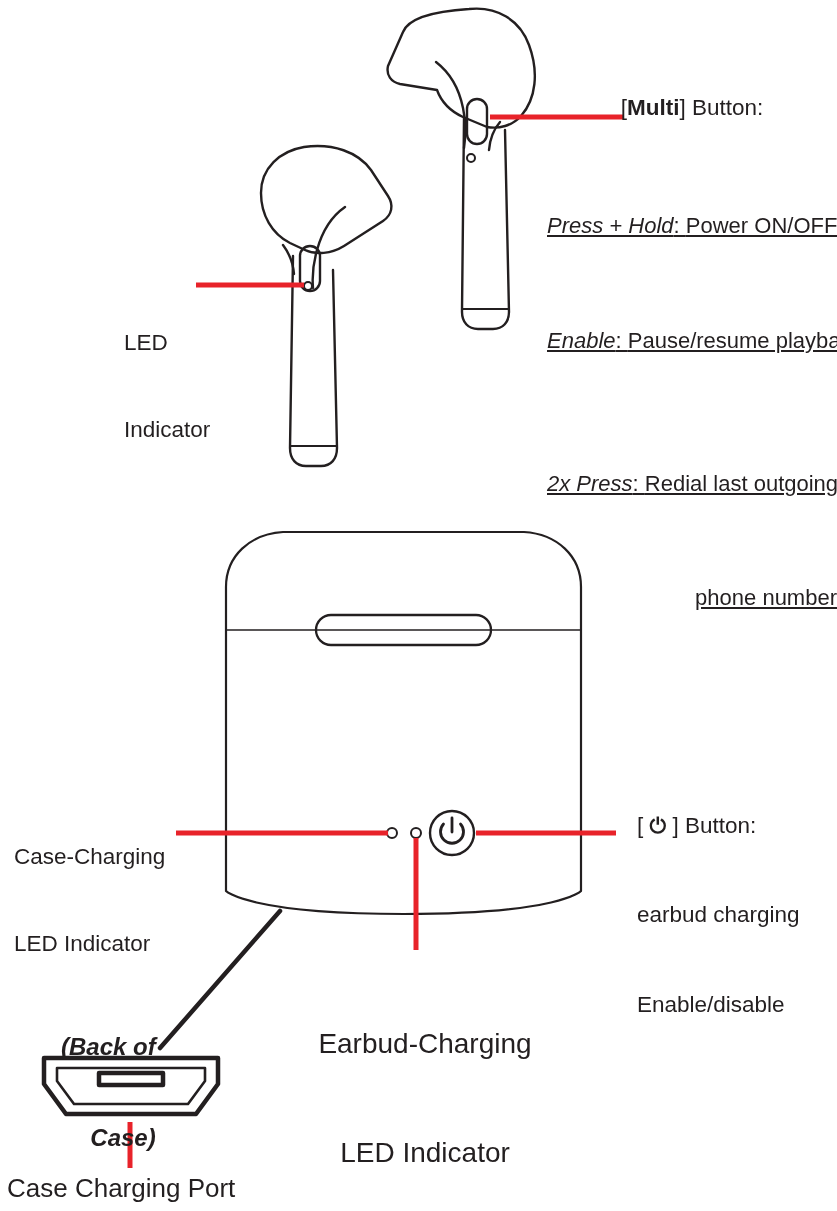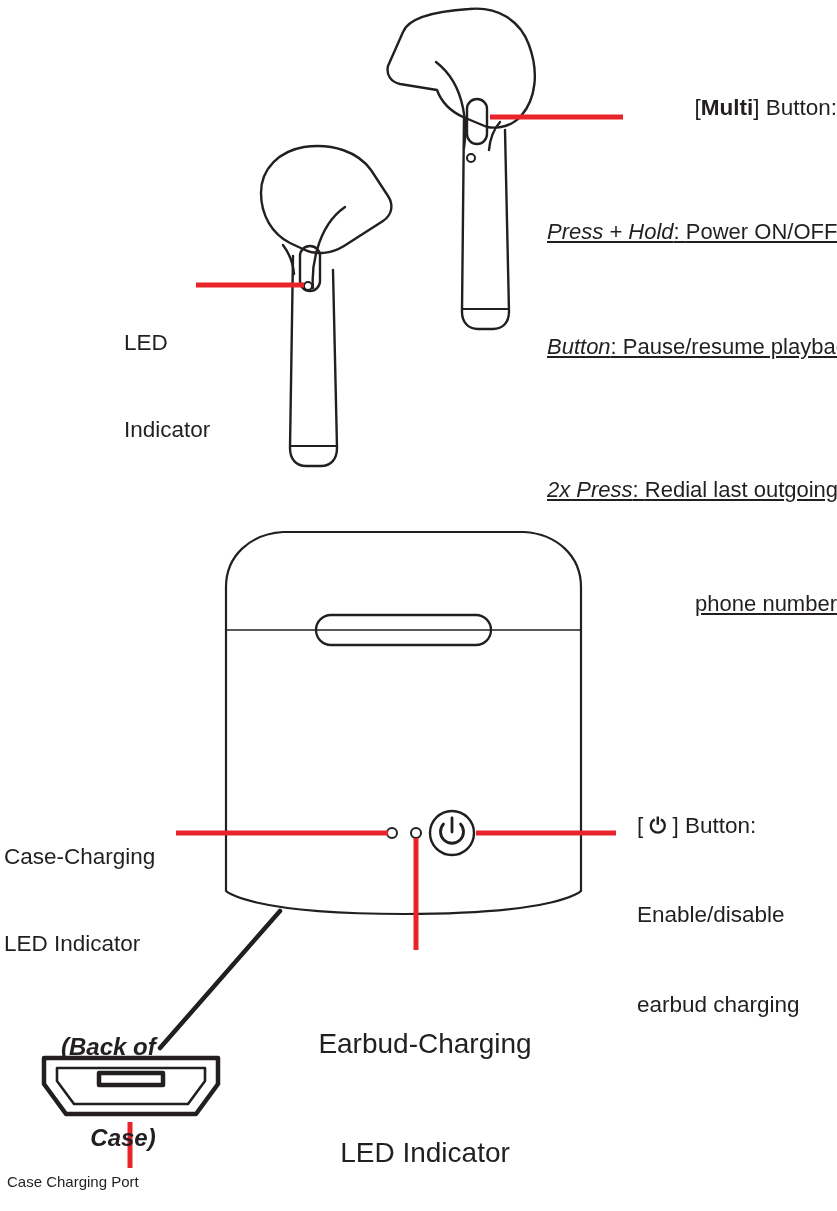--- a/index.html
+++ b/index.html
@@ -32,23 +32,23 @@
 
   
   #multi-callout {
     left: 547px;
     top: 36px;
     width: 290px;
     font-size: 22px;
     text-align: right;
   }
   #multi-callout .head {
-    text-align: right;
-    font-size: 22.5px;
-    margin-bottom: 10px;
+    text-align: center;
+    font-size: 22.5px;
+    margin-bottom: 4px;
   }
   #multi-callout .head b { font-weight: bold; }
   #multi-callout .row { text-align: right; text-decoration: underline; }
   #multi-callout .row i {
     font-style: italic;
   }
 
   
   #led-indicator-label {
     left: 124px;
@@ -67,21 +67,21 @@
     margin-left: 16px;
   }
   #power-callout .sym {
     font-family: "DejaVu Sans", sans-serif;
     font-weight: bold;
     font-size: 21px;
   }
 
   
   #case-charging-label {
-    left: 4px;
+    left: 14px;
     top: 783px;
     font-size: 22.5px;
     text-align: left;
   }
 
   
   #earbud-charging-label {
     left: 314px;
     top: 953px;
     font-size: 28px;
@@ -97,21 +97,21 @@
     font-weight: bold;
     font-style: italic;
     text-align: right;
     line-height: 1.26;
   }
 
   
   #case-port-label {
     left: 7px;
     top: 1172px;
-    font-size: 15px;
+    font-size: 26px;
     text-align: left;
   }
 </style>
 </head>
 <body>
 
 <svg id="diagram" viewBox="0 0 837 1211">
 
   <g fill="none" stroke="#231f20" stroke-width="2.4" stroke-linejoin="round" stroke-linecap="round">
 
@@ -209,37 +209,37 @@
 
     <line x1="130" y1="1122" x2="130" y2="1168"></line>
   </g>
 </svg>
 
 <div class="lbl" id="multi-callout">
   <div class="head"><span>[</span><b>Multi</b><span>]</span><span> Button:</span></div>
 
   <div class="row"><i>Press + Hold</i><span>: </span><span>Power ON/OFF</span></div>
 
-  <div class="row"><i>Button</i><span>: </span><span>Pause/resume playback,</span></div>
+  <div class="row"><i>Enable</i><span>: </span><span>Pause/resume playback,</span></div>
 
 
   <div class="row"><i>2x Press</i><span>: </span><span>Redial last outgoing</span></div>
 
   <div class="row"><span>phone number</span></div>
 </div>
 
 <div class="lbl" id="led-indicator-label">
   <div>LED</div>
   <div>Indicator</div>
 </div>
 
 <div class="lbl" id="power-callout">
   <div><span>[ </span><span class="sym">⏻</span><span> ] Button:</span></div>
+  <div>earbud charging</div>
   <div>Enable/disable</div>
-  <div>earbud charging</div>
 </div>
 
 <div class="lbl" id="case-charging-label">
   <div>Case-Charging</div>
   <div>LED Indicator</div>
 </div>
 
 <div class="lbl" id="earbud-charging-label">
   <div>Earbud-Charging</div>
   <div>LED Indicator</div>

